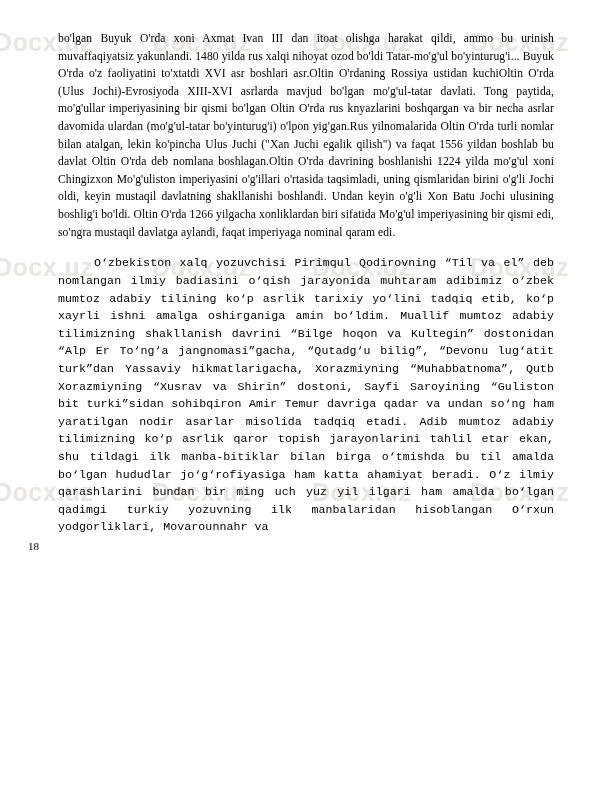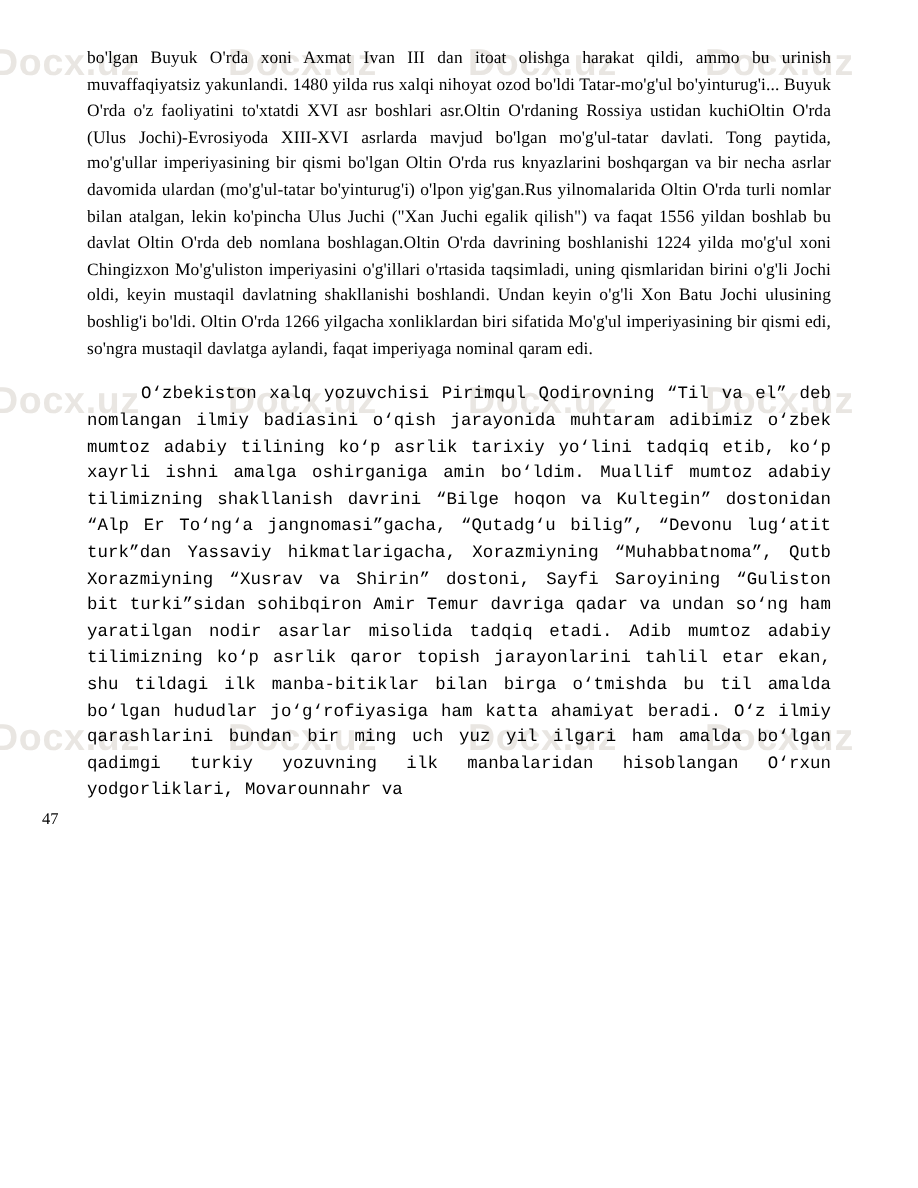--- a/index.html
+++ b/index.html
@@ -108,15 +108,15 @@
     <div class="wm wm-14">Docx.uz</div>
     <div class="wm wm-15">Docx.uz</div>
     <div class="wm wm-16">Docx.uz</div>
   </div>
 
   <div class="content">
     <p class="para block1">bo'lgan Buyuk O'rda xoni Axmat Ivan III dan itoat olishga harakat qildi, ammo bu urinish muvaffaqiyatsiz yakunlandi. 1480 yilda rus xalqi nihoyat ozod bo'ldi Tatar-mo'g'ul bo'yinturug'i... Buyuk O'rda o'z faoliyatini to'xtatdi XVI asr boshlari asr.Oltin O'rdaning Rossiya ustidan kuchiOltin O'rda (Ulus Jochi)-Evrosiyoda XIII-XVI asrlarda mavjud bo'lgan mo'g'ul-tatar davlati. Tong paytida, mo'g'ullar imperiyasining bir qismi bo'lgan Oltin O'rda rus knyazlarini boshqargan va bir necha asrlar davomida ulardan (mo'g'ul-tatar bo'yinturug'i) o'lpon yig'gan.Rus yilnomalarida Oltin O'rda turli nomlar bilan atalgan, lekin ko'pincha Ulus Juchi ("Xan Juchi egalik qilish") va faqat 1556 yildan boshlab bu davlat Oltin O'rda deb nomlana boshlagan.Oltin O'rda davrining boshlanishi 1224 yilda mo'g'ul xoni Chingizxon Mo'g'uliston imperiyasini o'g'illari o'rtasida taqsimladi, uning qismlaridan birini o'g'li Jochi oldi, keyin mustaqil davlatning shakllanishi boshlandi. Undan keyin o'g'li Xon Batu Jochi ulusining boshlig'i bo'ldi. Oltin O'rda 1266 yilgacha xonliklardan biri sifatida Mo'g'ul imperiyasining bir qismi edi, so'ngra mustaqil davlatga aylandi, faqat imperiyaga nominal qaram edi.</p>
     <p class="para block2">O‘zbekiston xalq yozuvchisi Pirimqul Qodirovning “Til va el” deb nomlangan ilmiy badiasini o‘qish jarayonida muhtaram adibimiz o‘zbek mumtoz adabiy tilining ko‘p asrlik tarixiy yo‘lini tadqiq etib, ko‘p xayrli ishni amalga oshirganiga amin bo‘ldim. Muallif mumtoz adabiy tilimizning shakllanish davrini “Bilge hoqon va Kultegin” dostonidan “Alp Er To‘ng‘a jangnomasi”gacha, “Qutadg‘u bilig”, “Devonu lug‘atit turk”dan Yassaviy hikmatlarigacha, Xorazmiyning “Muhabbatnoma”, Qutb Xorazmiyning “Xusrav va Shirin” dostoni, Sayfi Saroyining “Guliston bit turki”sidan sohibqiron Amir Temur davriga qadar va undan so‘ng ham yaratilgan nodir asarlar misolida tadqiq etadi. Adib mumtoz adabiy tilimizning ko‘p asrlik qaror topish jarayonlarini tahlil etar ekan, shu tildagi ilk manba-bitiklar bilan birga o‘tmishda bu til amalda bo‘lgan hududlar jo‘g‘rofiyasiga ham katta ahamiyat beradi. O‘z ilmiy qarashlarini bundan bir ming uch yuz yil ilgari ham amalda bo‘lgan qadimgi turkiy yozuvning ilk manbalaridan hisoblangan O‘rxun yodgorliklari, Movarounnahr va</p>
   </div>
 
-  <div class="footer">47</div>
+  <div class="footer">18</div>
 
 </div>
 
 </body></html>

